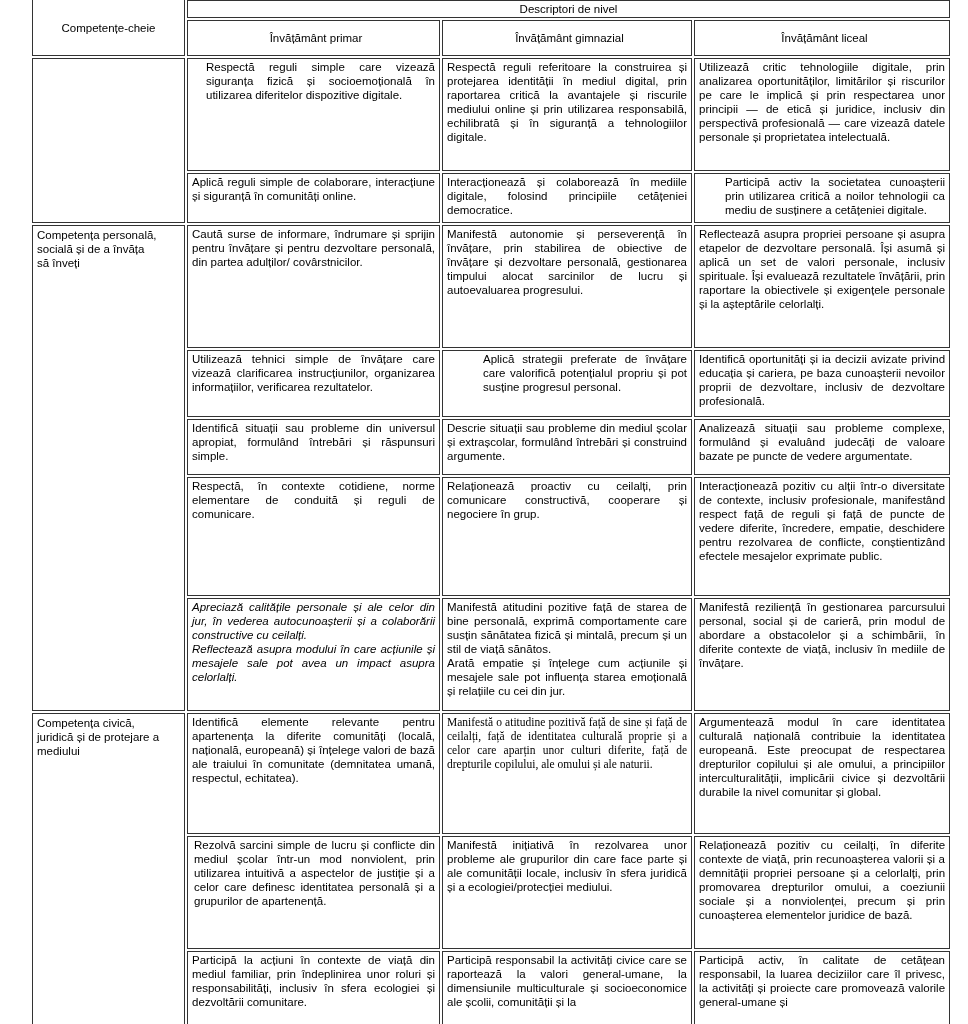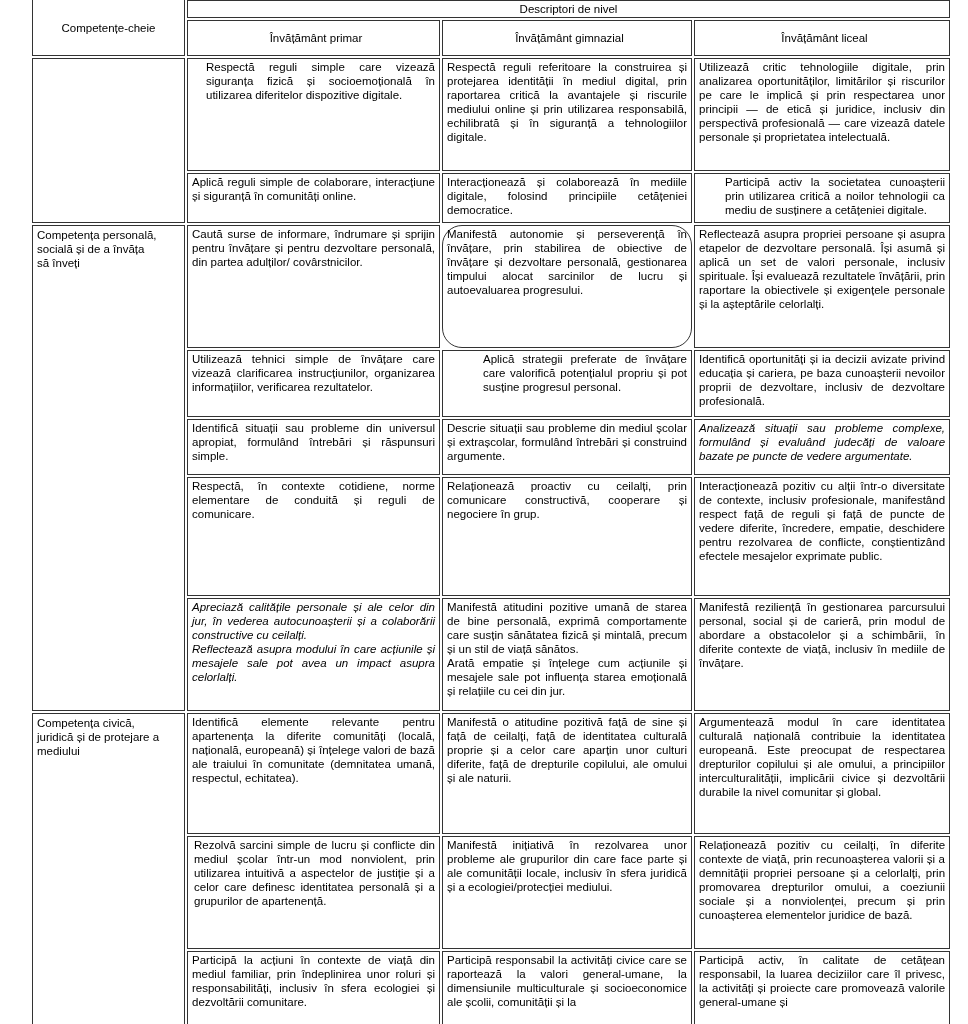--- a/index.html
+++ b/index.html
@@ -94,51 +94,51 @@
         <tr>
           <td class="descriptor" style="height: 50px;">Aplică reguli simple de colaborare, interacțiune și siguranță în comunități online.</td>
           <td class="descriptor" style="height: 50px;">Interacționează și colaborează în mediile digitale, folosind principiile cetățeniei democratice.</td>
           <td class="descriptor" style="height: 50px; padding-left: 30px;">Participă activ la societatea cunoașterii prin utilizarea critică a noilor tehnologii ca mediu de susținere a cetățeniei digitale.</td>
         </tr>
         <tr>
           <td class="competence" rowspan="5">Competența personală,
 socială și de a învăța
 să înveți</td>
           <td class="descriptor" style="height: 123px;">Caută surse de informare, îndrumare și sprijin pentru învățare și pentru dezvoltare personală, din partea adulților/ covârstnicilor.</td>
-          <td class="descriptor" style="height: 123px; border-radius: 20px;">Manifestă autonomie și perseverență în învățare, prin stabilirea de obiective de învățare și dezvoltare personală, gestionarea timpului alocat sarcinilor de lucru și autoevaluarea progresului.</td>
+          <td class="descriptor" style="height: 123px;">Manifestă autonomie și perseverență în învățare, prin stabilirea de obiective de învățare și dezvoltare personală, gestionarea timpului alocat sarcinilor de lucru și autoevaluarea progresului.</td>
           <td class="descriptor" style="height: 123px;">Reflectează asupra propriei persoane și asupra etapelor de dezvoltare personală. Își asumă și aplică un set de valori personale, inclusiv spirituale. Își evaluează rezultatele învățării, prin raportare la obiectivele și exigențele personale și la așteptările celorlalți.</td>
         </tr>
         <tr>
           <td class="descriptor" style="height: 67px;">Utilizează tehnici simple de învățare care vizează clarificarea instrucțiunilor, organizarea informațiilor, verificarea rezultatelor.</td>
           <td class="descriptor" style="height: 67px; padding-left: 40px;">Aplică strategii preferate de învățare care valorifică potențialul propriu și pot susține progresul personal.</td>
           <td class="descriptor" style="height: 67px;">Identifică oportunități și ia decizii avizate privind educația și cariera, pe baza cunoașterii nevoilor proprii de dezvoltare, inclusiv de dezvoltare profesională.</td>
         </tr>
         <tr>
           <td class="descriptor" style="height: 56px;">Identifică situații sau probleme din universul apropiat, formulând întrebări și răspunsuri simple.</td>
           <td class="descriptor" style="height: 56px;">Descrie situații sau probleme din mediul școlar și extrașcolar, formulând întrebări și construind argumente.</td>
-          <td class="descriptor" style="height: 56px; font-style: italic;">Analizează situații sau probleme complexe, formulând și evaluând judecăți de valoare bazate pe puncte de vedere argumentate.</td>
+          <td class="descriptor" style="height: 56px;">Analizează situații sau probleme complexe, formulând și evaluând judecăți de valoare bazate pe puncte de vedere argumentate.</td>
         </tr>
         <tr>
           <td class="descriptor" style="height: 119px;">Respectă, în contexte cotidiene, norme elementare de conduită și reguli de comunicare.</td>
           <td class="descriptor" style="height: 119px;">Relaționează proactiv cu ceilalți, prin comunicare constructivă, cooperare și negociere în grup.</td>
           <td class="descriptor" style="height: 119px;">Interacționează pozitiv cu alții într-o diversitate de contexte, inclusiv profesionale, manifestând respect față de reguli și față de puncte de vedere diferite, încredere, empatie, deschidere pentru rezolvarea de conflicte, conștientizând efectele mesajelor exprimate public.</td>
         </tr>
         <tr>
           <td class="descriptor" style="height: 113px; font-style: italic;">Apreciază calitățile personale și ale celor din jur, în vederea autocunoașterii și a colaborării constructive cu ceilalți.
 Reflectează asupra modului în care acțiunile și mesajele sale pot avea un impact asupra celorlalți.</td>
-          <td class="descriptor" style="height: 113px;">Manifestă atitudini pozitive umană de starea de bine personală, exprimă comportamente care susțin sănătatea fizică și mintală, precum și un stil de viață sănătos.
+          <td class="descriptor" style="height: 113px;">Manifestă atitudini pozitive față de starea de bine personală, exprimă comportamente care susțin sănătatea fizică și mintală, precum și un stil de viață sănătos.
 Arată empatie și înțelege cum acțiunile și mesajele sale pot influența starea emoțională și relațiile cu cei din jur.</td>
           <td class="descriptor" style="height: 113px;">Manifestă reziliență în gestionarea parcursului personal, social și de carieră, prin modul de abordare a obstacolelor și a schimbării, în diferite contexte de viață, inclusiv în mediile de învățare.</td>
         </tr>
         <tr>
           <td class="competence" rowspan="3">Competența civică,
 juridică și de protejare a
 mediului</td>
           <td class="descriptor" style="height: 121px;">Identifică elemente relevante pentru apartenența la diferite comunități (locală, națională, europeană) și înțelege valori de bază ale traiului în comunitate (demnitatea umană, respectul, echitatea).</td>
-          <td class="descriptor" style="height: 121px;">Manifestă o atitudine pozitivă față de sine și față de ceilalți, față de identitatea culturală proprie și a celor care aparțin unor culturi diferite, față de drepturile copilului, ale omului și ale naturii.</td>
+          <td class="descriptor" style="height: 121px; font-family: Liberation Serif, serif;">Manifestă o atitudine pozitivă față de sine și față de ceilalți, față de identitatea culturală proprie și a celor care aparțin unor culturi diferite, față de drepturile copilului, ale omului și ale naturii.</td>
           <td class="descriptor" style="height: 121px;">Argumentează modul în care identitatea culturală națională contribuie la identitatea europeană. Este preocupat de respectarea drepturilor copilului și ale omului, a principiilor interculturalității, implicării civice și dezvoltării durabile la nivel comunitar și global.</td>
         </tr>
         <tr>
           <td class="descriptor" style="height: 113px; padding-left: 6px;">Rezolvă sarcini simple de lucru și conflicte din mediul școlar într-un mod nonviolent, prin utilizarea intuitivă a aspectelor de justiție și a celor care definesc identitatea personală și a grupurilor de apartenență.</td>
           <td class="descriptor" style="height: 113px;">Manifestă inițiativă în rezolvarea unor probleme ale grupurilor din care face parte și ale comunității locale, inclusiv în sfera juridică și a ecologiei/protecției mediului.</td>
           <td class="descriptor" style="height: 113px;">Relaționează pozitiv cu ceilalți, în diferite contexte de viață, prin recunoașterea valorii și a demnității propriei persoane și a celorlalți, prin promovarea drepturilor omului, a coeziunii sociale și a nonviolenței, precum și prin cunoașterea elementelor juridice de bază.</td>
         </tr>
         <tr>
           <td class="descriptor" style="height: 110px;">Participă la acțiuni în contexte de viață din mediul familiar, prin îndeplinirea unor roluri și responsabilități, inclusiv în sfera ecologiei și dezvoltării comunitare.</td>
           <td class="descriptor" style="height: 110px;">Participă responsabil la activități civice care se raportează la valori general-umane, la dimensiunile multiculturale și socioeconomice ale școlii, comunității și la</td>

